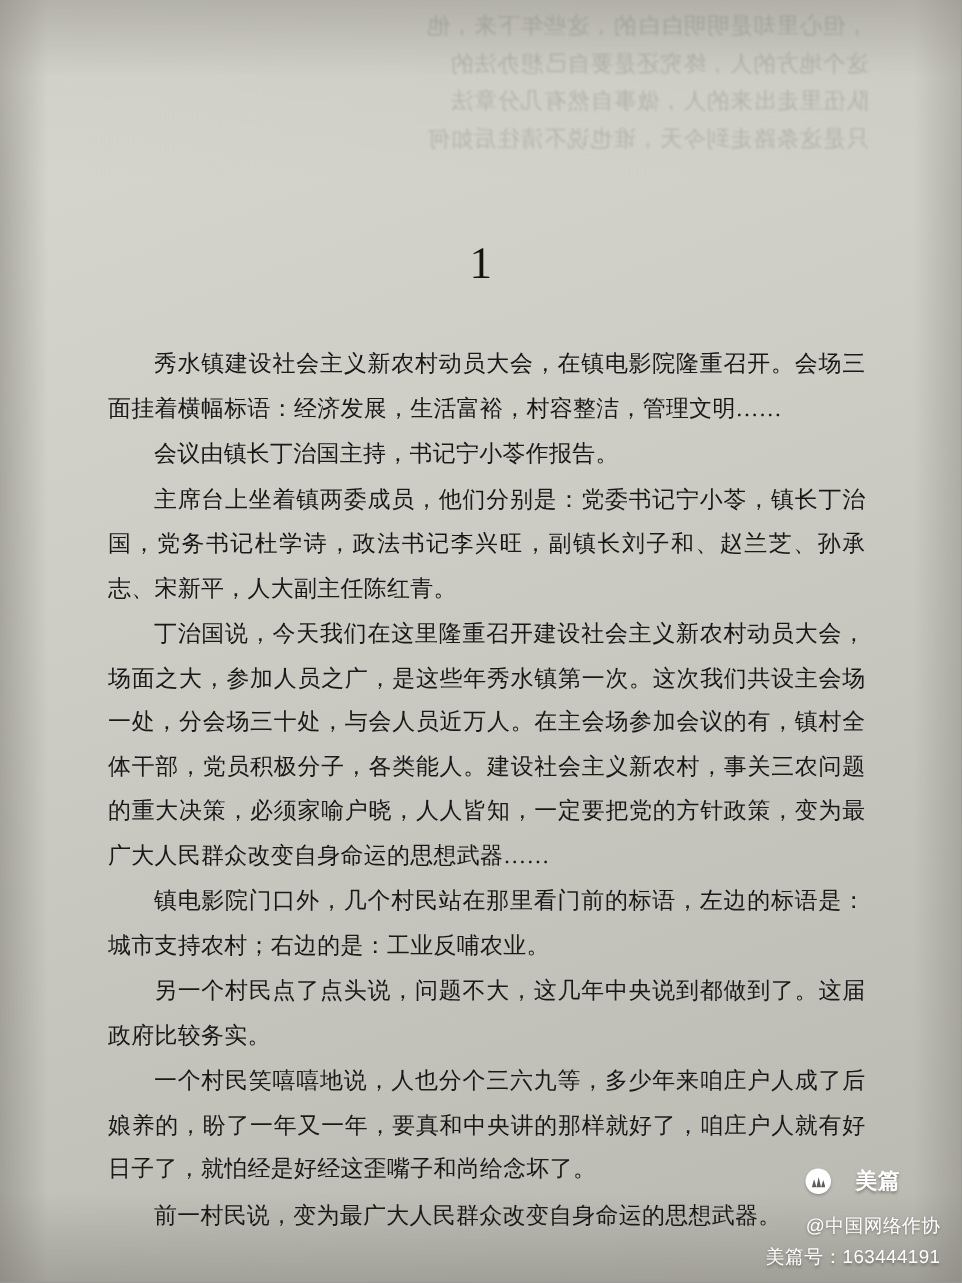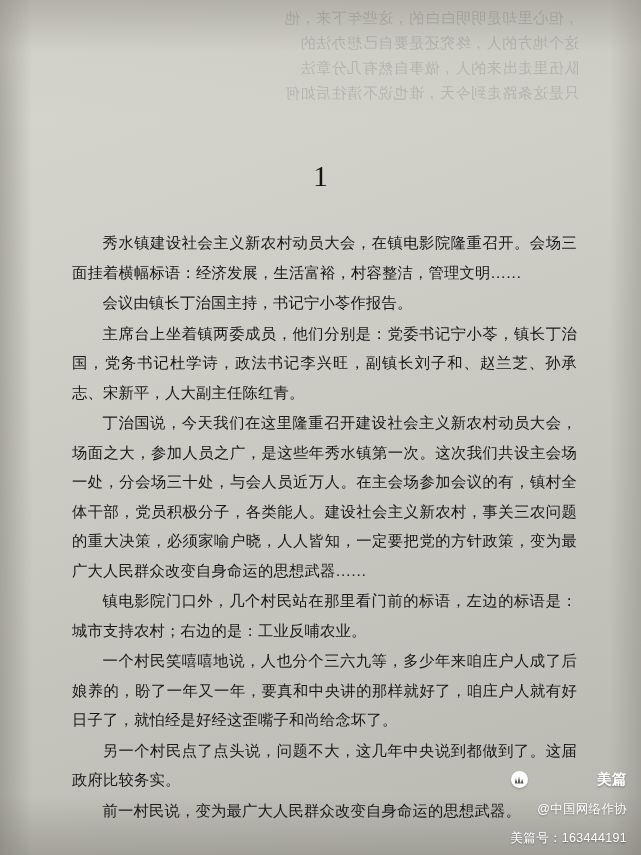--- a/index.html
+++ b/index.html
@@ -85,21 +85,21 @@
     right: 14px;
     bottom: 8px;
     text-align: right;
     color: #ffffff;
     font-family: "Liberation Sans", "DejaVu Sans", sans-serif;
     text-shadow: 0 1px 2px rgba(0,0,0,0.35);
   }
   .wm-row {
     display: flex;
     align-items: center;
-    justify-content: space-between;
+    justify-content: center;
     gap: 16px;
   }
   .wm-logo {
     width: 17px;
     height: 17px;
     border-radius: 50%;
     background: #ffffff;
     position: relative;
     flex: 0 0 auto;
     box-shadow: 0 1px 2px rgba(0,0,0,0.25);
@@ -119,21 +119,21 @@
     font-weight: bold;
     letter-spacing: 0.5px;
   }
   .wm-author {
     font-size: 12.5px;
     margin-top: 12px;
     letter-spacing: 0.3px;
   }
   .wm-id {
     font-size: 12.5px;
-    margin-top: 12px;
+    margin-top: 4px;
     letter-spacing: 0.3px;
   }
 </style>
 </head>
 <body>
 
 <div id="page">
 
   <div id="bleed-through">
     <div>，但心里却是明明白白的，这些年下来，他</div>
@@ -144,22 +144,22 @@
 
   <div id="paper-body">
 
     <div class="chapter-number">1</div>
 
     <p class="para">秀水镇建设社会主义新农村动员大会，在镇电影院隆重召开。会场三面挂着横幅标语：经济发展，生活富裕，村容整洁，管理文明……</p>
     <p class="para">会议由镇长丁治国主持，书记宁小苓作报告。</p>
     <p class="para">主席台上坐着镇两委成员，他们分别是：党委书记宁小苓，镇长丁治国，党务书记杜学诗，政法书记李兴旺，副镇长刘子和、赵兰芝、孙承志、宋新平，人大副主任陈红青。</p>
     <p class="para">丁治国说，今天我们在这里隆重召开建设社会主义新农村动员大会，场面之大，参加人员之广，是这些年秀水镇第一次。这次我们共设主会场一处，分会场三十处，与会人员近万人。在主会场参加会议的有，镇村全体干部，党员积极分子，各类能人。建设社会主义新农村，事关三农问题的重大决策，必须家喻户晓，人人皆知，一定要把党的方针政策，变为最广大人民群众改变自身命运的思想武器……</p>
     <p class="para">镇电影院门口外，几个村民站在那里看门前的标语，左边的标语是：城市支持农村；右边的是：工业反哺农业。</p>
+    <p class="para">另一个村民点了点头说，问题不大，这几年中央说到都做到了。这届政府比较务实。</p>
     <p class="para">一个村民笑嘻嘻地说，人也分个三六九等，多少年来咱庄户人成了后娘养的，盼了一年又一年，要真和中央讲的那样就好了，咱庄户人就有好日子了，就怕经是好经这歪嘴子和尚给念坏了。</p>
-    <p class="para">另一个村民点了点头说，问题不大，这几年中央说到都做到了。这届政府比较务实。</p>
     <p class="para">前一村民说，变为最广大人民群众改变自身命运的思想武器。</p>
 
   </div>
 
   <div id="watermark">
     <div class="wm-row">
       <span class="wm-logo"></span>
       <span class="wm-brand">美篇</span>
     </div>
     <div class="wm-author">@中国网络作协</div>

